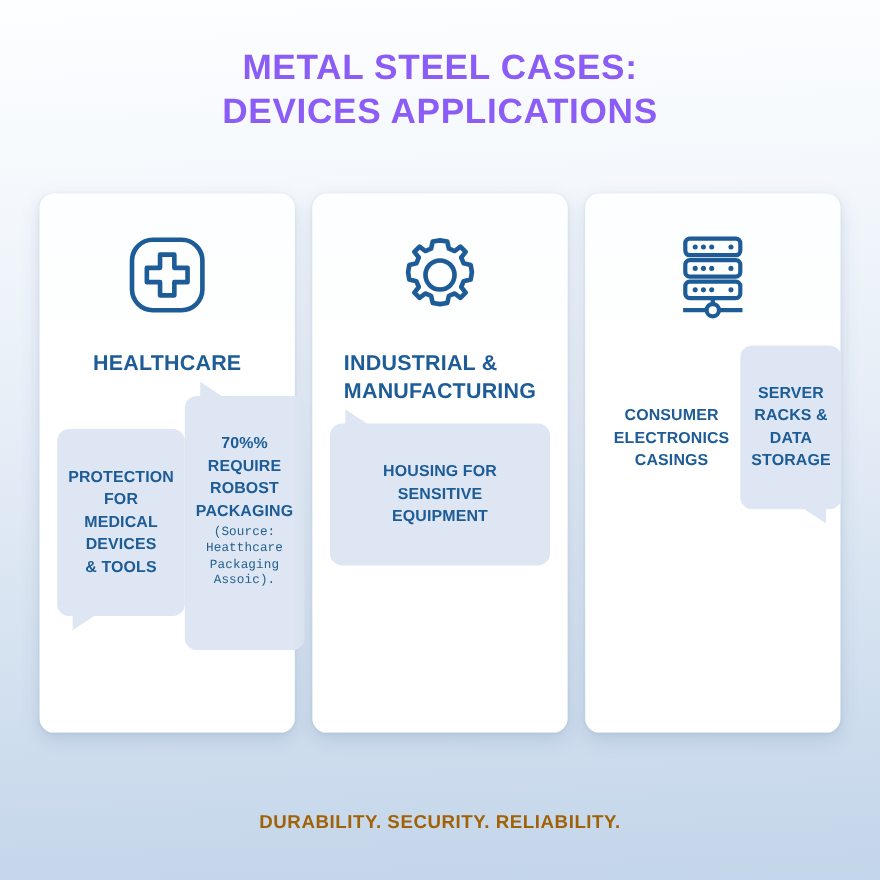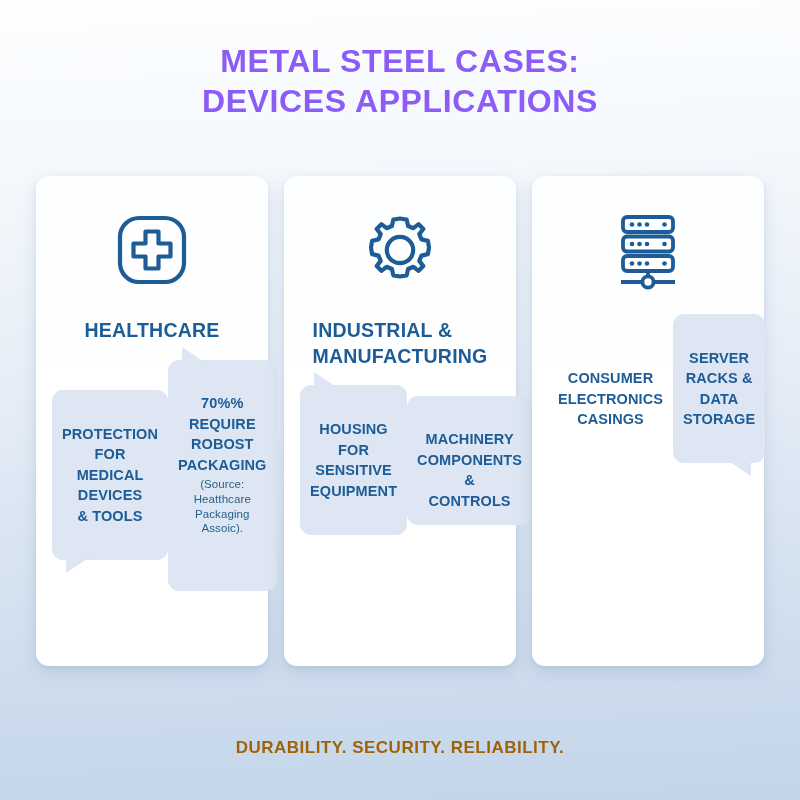--- a/index.html
+++ b/index.html
@@ -117,20 +117,21 @@
     border-radius: 0;
   }
   .bubble .source-note {
     display: block;
     font-size: 11.5px;
     font-weight: normal;
     line-height: 1.3;
     margin-top: 1px;
     color: #25628f;
     white-space: pre-line;
+    font-family: Liberation Mono, monospace;
   }
 
   
   .bubble .tail {
     position: absolute;
     width: 0;
     height: 0;
   }
   .tail-bottom-left {
     bottom: -13px;
@@ -218,25 +219,20 @@
         </svg>
       </div>
       <div class="card-heading">INDUSTRIAL &amp;
 MANUFACTURING</div>
       <div class="bubbles">
         <div class="bubble">
           <span>HOUSING FOR
 SENSITIVE
 EQUIPMENT</span>
           <span class="tail tail-top-left"></span>
-        </div>
-        <div class="bubble">
-          <span>MACHINERY
-COMPONENTS &amp;
-CONTROLS</span>
         </div>
       </div>
     </div>
 
     <div class="card">
       <div class="icon-wrap">
         <svg width="80" height="80" viewBox="0 0 80 80" fill="none">
           <g stroke="#1d5c96" stroke-width="3.8" fill="none">
             <rect x="15" y="7" width="50" height="15" rx="4" ry="4"></rect>
             <rect x="15" y="26.5" width="50" height="15" rx="4" ry="4"></rect>

